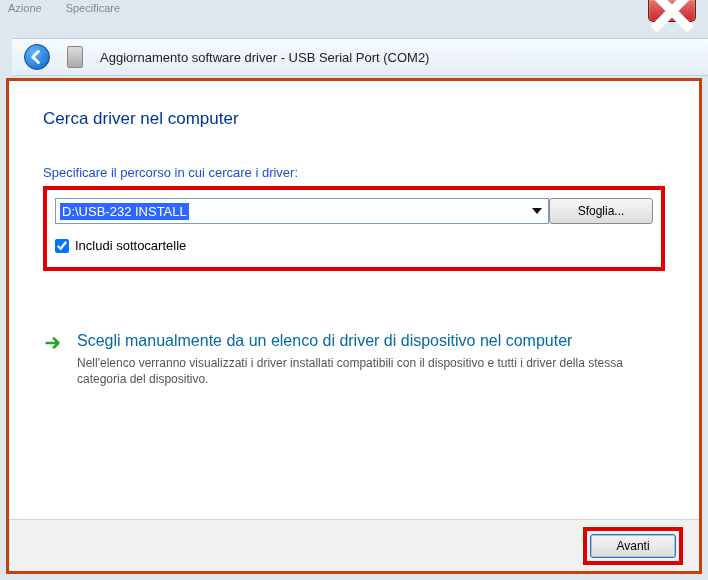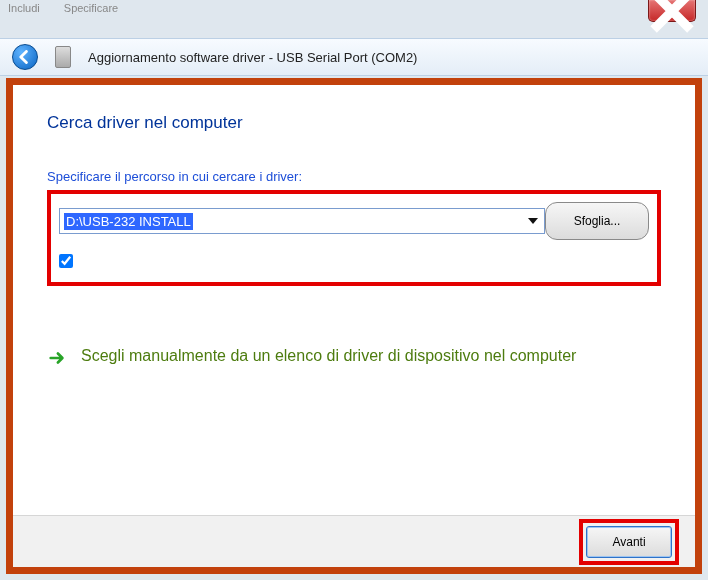--- a/index.html
+++ b/index.html
@@ -27,21 +27,21 @@
     background: linear-gradient(#e57373, #c62828);
     border: 1px solid #7a1818;
     border-top: none;
     border-radius: 0 0 5px 5px;
     color: #fff; font-weight: bold;
     display: flex; align-items: center; justify-content: center;
     font-size: 13px;
     box-shadow: inset 0 0 2px rgba(255,255,255,0.6);
   }
   .nav-header {
-    position: absolute; top: 38px; left: 0; right: 0; height: 38px;
+    position: absolute; top: 38px; left: 12px; right: 0; height: 38px;
     background: linear-gradient(#f7fbff, #e4edf7);
     border-top: 1px solid #bcd0e5;
     border-bottom: 1px solid #bcd0e5;
     display: flex; align-items: center;
     padding: 0 12px;
     gap: 17px;
   }
   .back-btn {
     width: 26px; height: 26px;
     background: radial-gradient(circle at 35% 30%, #5fb3ff, #0a64c2);
@@ -55,21 +55,21 @@
     width: 16px; height: 22px;
     background: linear-gradient(#ddd,#aaa);
     border: 1px solid #888;
     border-radius: 2px;
   }
   .nav-title { color: #222; font-size: 13px; }
   .dialog-body {
     position: absolute;
     top: 78px; left: 6px; right: 6px; bottom: 6px;
     background: #fff;
-    border: 7px solid #c2410c;
+    border: 3px solid #c2410c;
     padding: 12px;
   }
   .content {
     position: absolute; left: 0; right: 0; top: 0; bottom: 52px;
     padding: 28px 34px 0 34px;
   }
   .heading { color: #003399; font-size: 17px; margin-bottom: 36px; }
   .label { color: #1d4ed8; font-size: 13px; margin-bottom: 6px; }
   .highlight-box {
     border: 4px solid #e30000;
@@ -91,63 +91,63 @@
     background: #2e67ff; color: #fff; font-size: 13px;
     padding: 1px 2px;
   }
   .combo .caret {
     position: absolute; right: 6px; top: 50%; transform: translateY(-50%);
     border-left: 5px solid transparent;
     border-right: 5px solid transparent;
     border-top: 6px solid #111;
   }
   .browse-btn {
-    width: 104px; height: 38px;
+    width: 104px; height: 26px;
     background: linear-gradient(#f6f6f6,#dcdcdc);
     border: 1px solid #8a8a8a;
-    border-radius: 12px;
+    border-radius: 3px;
     font-size: 12px;
     display: flex; align-items: center; justify-content: center; text-align: center;
   }
   .check-row { display: flex; align-items: center; gap: 6px; margin-top: 14px; font-size: 13px; }
   .check-row input { width: 14px; height: 14px; margin:0; }
   .option-row { display: flex; gap: 14px; align-items: flex-start; margin-top: 8px; cursor: pointer;}
   .arrow-icon { flex: 0 0 auto; width: 20px; display:flex; justify-content:center; padding-top:3px;}
   .arrow-icon svg { width: 18px; height: 18px; }
-  .option-title { color: #4d7c0f; font-size: 16px; line-height: 1.25; }
+  .option-title { color: #0369a1; font-size: 16px; line-height: 1.25; }
   .option-sub { color: #555; font-size: 12px; margin-top: 4px; line-height: 1.35;}
   .footer {
     position: absolute; left: 0; right: 0; bottom: 0; height: 52px;
     background: #f1f1f1;
     border-top: 1px solid #d6d6d6;
     display: flex; align-items: center; justify-content: flex-end;
     padding-right: 16px; gap: 10px;
   }
   .btn {
-    width: 86px; height: 32px;
+    width: 86px; height: 24px;
     background: linear-gradient(#f6f6f6,#dcdcdc);
     border: 1px solid #8a8a8a;
     border-radius: 3px;
     font-size: 12px;
     display: flex; align-items: center; justify-content: center;
   }
   .btn.default {
     border: 1px solid #2e72c9;
     box-shadow: 0 0 0 1px #9dc4f0 inset;
   }
   .highlight-single {
     border: 4px solid #e30000;
     padding: 3px;
   }
 </style>
 </head>
 <body>
 
 <div class="bg-tab">
-  <span>Includi</span>
+  <span>Azione</span>
   <span>Specificare</span>
 </div>
 
 <div class="titlebar">
   <div class="close-btn">
     <svg viewBox="0 0 10 10">
         <path d="M1 1 L9 9 M9 1 L1 9" stroke="#fff" stroke-width="2" fill="none"></path>
       </svg>
   </div>
 </div>
@@ -170,31 +170,33 @@
     <div class="highlight-box">
       <div class="path-row">
         <div class="combo">
           <span class="sel">D:\USB-232 INSTALL</span>
           <span class="caret"></span>
         </div>
         <div class="browse-btn">Sfoglia...</div>
       </div>
       <label class="check-row">
         <input type="checkbox" checked="" style="">
+        <span>Includi sottocartelle</span>
       </label>
     </div>
 
     <div class="option-row">
       <div class="arrow-icon">
         <svg viewBox="0 0 20 20">
             <path d="M3 10 H15 M11 5 L16 10 L11 15" stroke="#28a428" stroke-width="3" fill="none" stroke-linecap="round" stroke-linejoin="round"></path>
           </svg>
       </div>
       <div>
         <div class="option-title">Scegli manualmente da un elenco di driver di dispositivo nel computer</div>
+        <div class="option-sub">Nell'elenco verranno visualizzati i driver installati compatibili con il dispositivo e tutti i driver della stessa categoria del dispositivo.</div>
       </div>
     </div>
   </div>
 
   <div class="footer">
     <div class="highlight-single">
       <div class="btn default">Avanti</div>
     </div>
   </div>
 </div>

